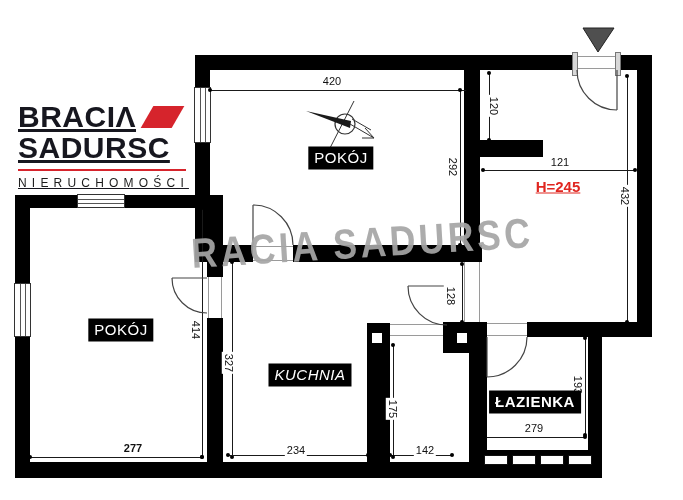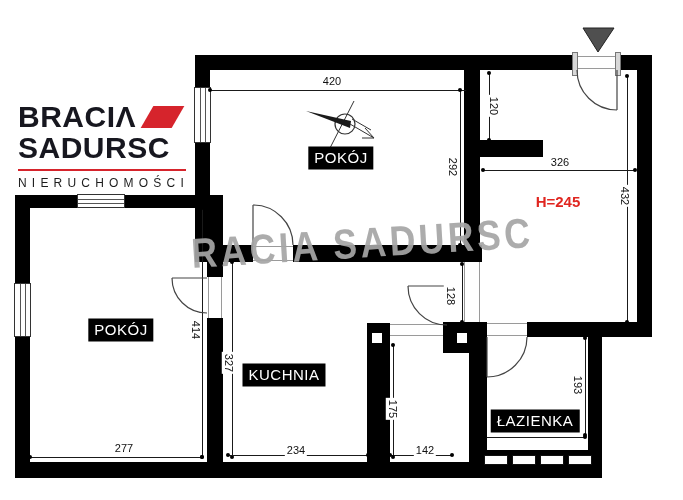--- a/index.html
+++ b/index.html
@@ -40,21 +40,21 @@
 
   
   svg.overlay{position:absolute;left:0;top:0;z-index:20;pointer-events:none;}
 
   
   .watermark{position:absolute;left:190px;top:230px;font-size:42px;font-weight:bold;
              color:#a6a6a6;letter-spacing:4px;transform:rotate(-3.5deg) scaleX(.85);
              transform-origin:left top;z-index:45;white-space:nowrap;opacity:.92;}
 
   
-  .logo{position:absolute;left:18px;top:101px;width:185px;color:#17171f;z-index:30;}
+  .logo{position:absolute;left:18px;top:101px;width:185px;color:#17171f;z-index:30;text-decoration:underline;}
   .logo .l1,.logo .l2{font-weight:bold;font-size:30px;line-height:31px;letter-spacing:.5px;}
   .logo .redmark{position:absolute;left:129px;top:5px;width:31px;height:22px;
                  background:#d6242c;transform:skewX(-30deg);}
   .logo .redline{width:168px;height:2px;background:#d6242c;margin-top:6px;}
   .logo .tag{font-size:12px;letter-spacing:5.2px;margin-top:5px;color:#1c1c1c;}
 </style>
 </head>
 <body>
 
 <div id="plan">
@@ -142,37 +142,37 @@
   <div class="dline h" style="left:30px;top:457px;width:172px;"></div>
   <div class="dline h" style="left:228px;top:455px;width:140px;"></div>
   <div class="dline h" style="left:390px;top:455px;width:62px;"></div>
   <div class="dline v" style="left:393px;top:345px;height:112px;"></div>
   <div class="dline h" style="left:485px;top:437px;width:100px;"></div>
   <div class="dline v" style="left:585px;top:338px;height:97px;"></div>
 
   <div class="lbl" style="left:332px;top:82px;">420</div>
   <div class="lbl v" style="left:452px;top:167px;">292</div>
   <div class="lbl v" style="left:493px;top:106px;">120</div>
-  <div class="lbl" style="left:560px;top:163px;">326</div>
+  <div class="lbl" style="left:560px;top:163px;">121</div>
   <div class="lbl v" style="left:624px;top:196px;">432</div>
   <div class="lbl v" style="left:450px;top:296px;">128</div>
   <div class="lbl v" style="left:195px;top:330px;">414</div>
   <div class="lbl v" style="left:228px;top:363px;">327</div>
-  <div class="lbl" style="left:124px;top:449px;">277</div>
+  <div class="lbl" style="left:133px;top:449px;font-weight:bold;">277</div>
   <div class="lbl" style="left:296px;top:451px;">234</div>
   <div class="lbl" style="left:425px;top:451px;">142</div>
   <div class="lbl v" style="left:392px;top:409px;">175</div>
   <div class="lbl" style="left:534px;top:429px;">279</div>
   <div class="lbl v" style="left:577px;top:385px;">193</div>
 
   <div class="room" style="left:341px;top:158px;">POKÓJ</div>
-  <div class="hnote" style="left:558px;top:201px;">H=245</div>
+  <div class="hnote" style="left:558px;top:186px;text-decoration:underline;">H=245</div>
   <div class="room" style="left:121px;top:330px;">POKÓJ</div>
-  <div class="room" style="left:284px;top:375px;">KUCHNIA</div>
-  <div class="room" style="left:535px;top:421px;">ŁAZIENKA</div>
+  <div class="room" style="left:310px;top:375px;font-style:italic;">KUCHNIA</div>
+  <div class="room" style="left:535px;top:402px;font-weight:bold;">ŁAZIENKA</div>
 
   <div class="watermark">RACIA SADURSC</div>
 
   <svg class="overlay" width="683" height="500" viewBox="0 0 683 500">
     <g stroke="#444" stroke-width="1.2" fill="none">
       <path d="M617,70 L617,110"></path>
       <path d="M577,70 A40,40 0 0 0 617,110"></path>
       <path d="M253,245 L253,205"></path>
       <path d="M253,205 A40,40 0 0 1 293,245"></path>
       <path d="M172,278 L207,278"></path>

